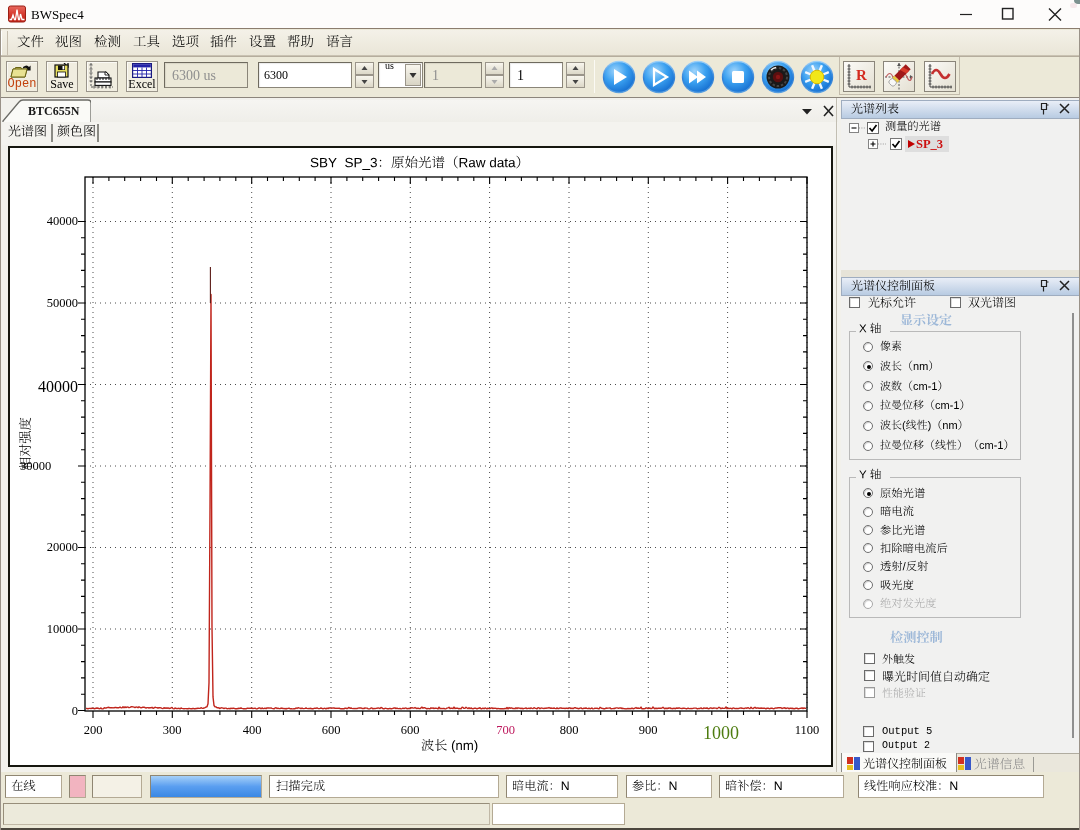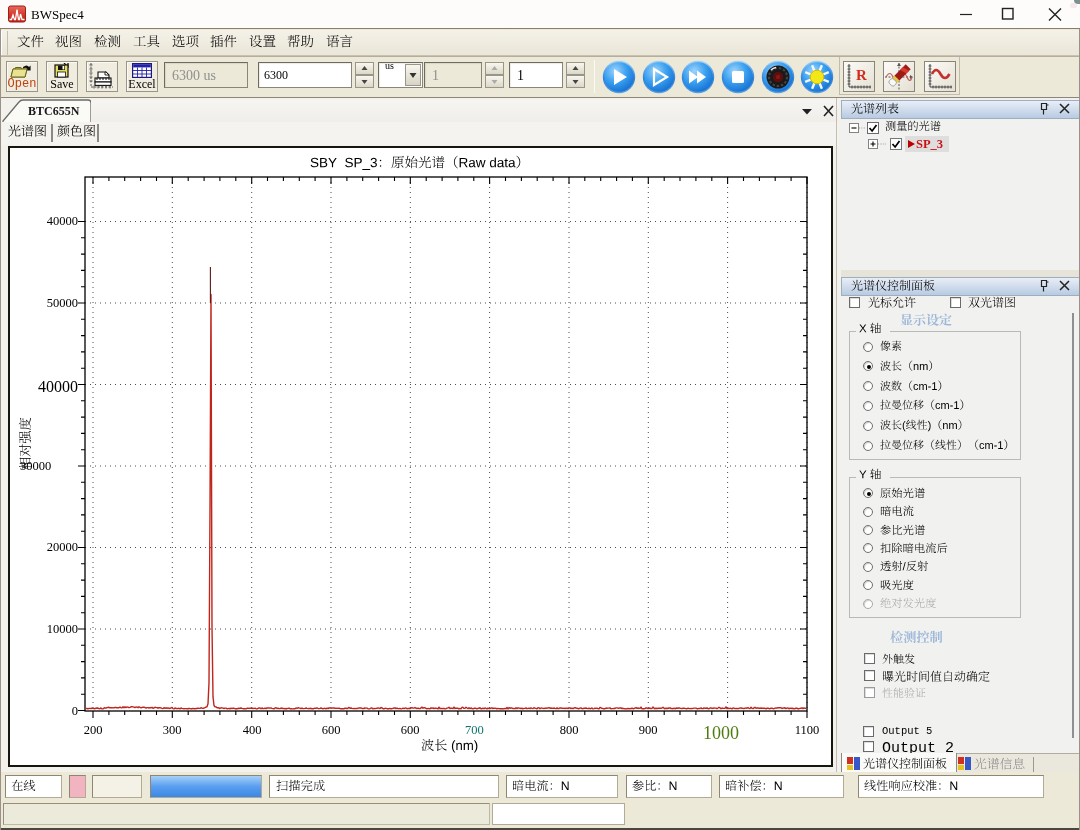--- a/index.html
+++ b/index.html
@@ -247,21 +247,21 @@
 <div class="abs lt" style="left:20px;top:540px;width:58px;text-align:right;font-size:12.5px;color:#000">20000</div>
 <div class="abs lt" style="left:20px;top:459px;width:58px;text-align:left;font-size:12.5px;color:#000">30000</div>
 <div class="abs lt" style="left:20px;top:378px;width:58px;text-align:right;font-size:16px;color:#000">40000</div>
 <div class="abs lt" style="left:20px;top:296px;width:58px;text-align:right;font-size:12.5px;color:#000">50000</div>
 <div class="abs lt" style="left:20px;top:214px;width:58px;text-align:right;font-size:12.5px;color:#000">40000</div>
 <div class="abs lt" style="left:68px;top:723px;width:50px;text-align:center;font-size:12.5px;color:#000">200</div>
 <div class="abs lt" style="left:147px;top:723px;width:50px;text-align:center;font-size:12.5px;color:#000">300</div>
 <div class="abs lt" style="left:227px;top:723px;width:50px;text-align:center;font-size:12.5px;color:#000">400</div>
 <div class="abs lt" style="left:306px;top:723px;width:50px;text-align:center;font-size:12.5px;color:#000">600</div>
 <div class="abs lt" style="left:385px;top:723px;width:50px;text-align:center;font-size:12.5px;color:#000">600</div>
-<div class="abs lt" style="left:465px;top:723px;width:50px;text-align:left;font-size:12.5px;color:#0f766e">700</div>
+<div class="abs lt" style="left:465px;top:723px;width:50px;text-align:right;font-size:12.5px;color:#be185d">700</div>
 <div class="abs lt" style="left:544px;top:723px;width:50px;text-align:center;font-size:12.5px;color:#000">800</div>
 <div class="abs lt" style="left:623px;top:723px;width:50px;text-align:center;font-size:12.5px;color:#000">900</div>
 <div class="abs lt" style="left:703px;top:723px;width:50px;text-align:left;font-size:18px;color:#4d7c0f">1000</div>
 <div class="abs lt" style="left:782px;top:723px;width:50px;text-align:center;font-size:12.5px;color:#000">1100</div>
 <div style="position:absolute;left:310px;top:155px;width:221px;height:16px;">
       <svg width="221" height="16" viewBox="0 -12.2 221 16">
         <path d="M8.4 -2.6Q8.4 -1.3 7.4 -0.6Q6.4 0.1 4.5 0.1Q1.2 0.1 0.6 -2.2L1.8 -2.5Q2.0 -1.6 2.7 -1.2Q3.4 -0.9 4.6 -0.9Q5.8 -0.9 6.5 -1.3Q7.1 -1.7 7.1 -2.5Q7.1 -3.0 6.9 -3.2Q6.7 -3.5 6.3 -3.7Q6.0 -3.9 5.5 -4.0Q4.9 -4.1 4.3 -4.3Q3.2 -4.5 2.6 -4.8Q2.1 -5.0 1.7 -5.3Q1.4 -5.6 1.2 -6.0Q1.0 -6.4 1.0 -6.9Q1.0 -8.1 2.0 -8.8Q2.9 -9.4 4.6 -9.4Q6.2 -9.4 7.0 -8.9Q7.8 -8.5 8.2 -7.3L6.9 -7.1Q6.7 -7.8 6.2 -8.1Q5.6 -8.5 4.6 -8.5Q3.4 -8.5 2.9 -8.1Q2.3 -7.7 2.3 -7.0Q2.3 -6.6 2.5 -6.3Q2.7 -6.0 3.2 -5.8Q3.6 -5.6 4.9 -5.3Q5.3 -5.2 5.7 -5.1Q6.1 -5.0 6.5 -4.9Q6.9 -4.8 7.3 -4.6Q7.6 -4.4 7.9 -4.1Q8.1 -3.8 8.2 -3.4Q8.4 -3.1 8.4 -2.6Z M17.3 -2.6Q17.3 -1.4 16.4 -0.7Q15.5 0.0 13.9 0.0H10.1V-9.3H13.5Q16.8 -9.3 16.8 -7.0Q16.8 -6.2 16.3 -5.6Q15.8 -5.1 15.0 -4.9Q16.1 -4.8 16.7 -4.2Q17.3 -3.5 17.3 -2.6ZM15.5 -6.9Q15.5 -7.6 15.0 -8.0Q14.5 -8.3 13.5 -8.3H11.4V-5.3H13.5Q14.5 -5.3 15.0 -5.7Q15.5 -6.1 15.5 -6.9ZM16.0 -2.7Q16.0 -4.4 13.7 -4.4H11.4V-1.0H13.8Q15.0 -1.0 15.5 -1.4Q16.0 -1.9 16.0 -2.7Z M23.1 -3.8V0.0H21.9V-3.8L18.3 -9.3H19.7L22.5 -4.9L25.3 -9.3H26.7Z M42.9 -2.6Q42.9 -1.3 41.9 -0.6Q40.9 0.1 39.1 0.1Q35.7 0.1 35.1 -2.2L36.3 -2.5Q36.6 -1.6 37.2 -1.2Q37.9 -0.9 39.1 -0.9Q40.3 -0.9 41.0 -1.3Q41.7 -1.7 41.7 -2.5Q41.7 -3.0 41.4 -3.2Q41.2 -3.5 40.9 -3.7Q40.5 -3.9 40.0 -4.0Q39.4 -4.1 38.8 -4.3Q37.7 -4.5 37.1 -4.8Q36.6 -5.0 36.2 -5.3Q35.9 -5.6 35.7 -6.0Q35.6 -6.4 35.6 -6.9Q35.6 -8.1 36.5 -8.8Q37.4 -9.4 39.1 -9.4Q40.7 -9.4 41.5 -8.9Q42.3 -8.5 42.7 -7.3L41.4 -7.1Q41.2 -7.8 40.7 -8.1Q40.1 -8.5 39.1 -8.5Q38.0 -8.5 37.4 -8.1Q36.8 -7.7 36.8 -7.0Q36.8 -6.6 37.0 -6.3Q37.2 -6.0 37.7 -5.8Q38.1 -5.6 39.4 -5.3Q39.8 -5.2 40.2 -5.1Q40.7 -5.0 41.0 -4.9Q41.4 -4.8 41.8 -4.6Q42.1 -4.4 42.4 -4.1Q42.6 -3.8 42.8 -3.4Q42.9 -3.1 42.9 -2.6Z M51.8 -6.5Q51.8 -5.2 51.0 -4.4Q50.1 -3.6 48.6 -3.6H45.9V0.0H44.6V-9.3H48.5Q50.1 -9.3 51.0 -8.6Q51.8 -7.8 51.8 -6.5ZM50.5 -6.5Q50.5 -8.3 48.4 -8.3H45.9V-4.6H48.4Q50.5 -4.6 50.5 -6.5Z M52.3 2.7V1.8H60.2V2.7Z M66.9 -2.6Q66.9 -1.3 66.1 -0.6Q65.3 0.1 63.8 0.1Q62.4 0.1 61.5 -0.5Q60.7 -1.1 60.5 -2.4L61.8 -2.5Q62.0 -0.9 63.8 -0.9Q64.7 -0.9 65.2 -1.3Q65.7 -1.7 65.7 -2.6Q65.7 -3.4 65.1 -3.8Q64.5 -4.2 63.4 -4.2H62.8V-5.2H63.4Q64.4 -5.2 64.9 -5.7Q65.5 -6.1 65.5 -6.8Q65.5 -7.6 65.0 -8.0Q64.6 -8.5 63.7 -8.5Q62.9 -8.5 62.5 -8.0Q62.0 -7.6 61.9 -6.9L60.7 -7.0Q60.8 -8.1 61.6 -8.8Q62.5 -9.4 63.7 -9.4Q65.1 -9.4 65.9 -8.8Q66.7 -8.1 66.7 -7.0Q66.7 -6.1 66.2 -5.5Q65.7 -5.0 64.7 -4.8V-4.7Q65.8 -4.6 66.4 -4.0Q66.9 -3.5 66.9 -2.6Z M70.6 -0.5C71.0 -0.5 71.3 -0.8 71.3 -1.2C71.3 -1.6 71.0 -2.0 70.6 -2.0C70.1 -2.0 69.8 -1.6 69.8 -1.2C69.8 -0.8 70.1 -0.5 70.6 -0.5ZM70.6 -6.0C71.0 -6.0 71.3 -6.3 71.3 -6.7C71.3 -7.1 71.0 -7.4 70.6 -7.4C70.1 -7.4 69.8 -7.1 69.8 -6.7C69.8 -6.3 70.1 -6.0 70.6 -6.0Z M90.2 -2.7 90.1 -2.6C91.1 -1.9 92.4 -0.6 92.8 0.3C93.8 0.9 94.1 -1.3 90.2 -2.7ZM87.5 -2.3 86.4 -2.8C85.8 -1.8 84.6 -0.5 83.4 0.4L83.5 0.5C85.0 -0.1 86.3 -1.2 87.0 -2.2C87.3 -2.1 87.4 -2.2 87.5 -2.3ZM92.9 -11.1 92.3 -10.4H83.9L83.0 -10.8V-7.1C83.0 -4.4 82.9 -1.5 81.5 0.9L81.8 1.0C83.6 -1.4 83.7 -4.7 83.7 -7.1V-10.0H93.6C93.8 -10.0 93.9 -10.1 94.0 -10.2C93.5 -10.6 92.9 -11.1 92.9 -11.1ZM86.1 -3.4V-3.8H88.4V-0.2C88.4 0.0 88.4 0.1 88.1 0.1C87.8 0.1 86.2 -0.0 86.2 -0.0V0.2C86.9 0.3 87.3 0.4 87.5 0.5C87.7 0.6 87.8 0.8 87.8 1.1C89.0 0.9 89.2 0.5 89.2 -0.1V-3.8H91.6V-3.3H91.7C91.9 -3.3 92.3 -3.5 92.3 -3.5V-7.6C92.6 -7.6 92.8 -7.7 92.9 -7.9L91.9 -8.6L91.4 -8.1H88.1C88.4 -8.5 88.7 -8.9 88.9 -9.3C89.2 -9.3 89.3 -9.4 89.3 -9.6L88.2 -9.9C88.1 -9.3 87.9 -8.6 87.7 -8.1H86.1L85.4 -8.5V-3.2H85.5C85.8 -3.2 86.1 -3.3 86.1 -3.4ZM89.2 -4.2H86.1V-5.8H91.6V-4.2ZM91.6 -7.7V-6.2H86.1V-7.7Z M104.8 -9.0 104.7 -8.9C105.2 -8.4 105.9 -7.6 106.3 -6.8C104.3 -6.7 102.4 -6.6 101.3 -6.5C102.3 -7.7 103.5 -9.4 104.1 -10.5C104.4 -10.5 104.5 -10.6 104.6 -10.8L103.4 -11.3C102.9 -10.0 101.7 -7.7 100.8 -6.7C100.7 -6.6 100.5 -6.5 100.5 -6.5L101.0 -5.5C101.1 -5.5 101.1 -5.6 101.2 -5.8C103.3 -6.0 105.2 -6.3 106.4 -6.5C106.6 -6.2 106.7 -5.9 106.7 -5.6C107.6 -4.9 108.2 -7.2 104.8 -9.0ZM98.2 -10.8C98.6 -10.8 98.7 -10.9 98.8 -11.1L97.6 -11.4C97.4 -10.6 97.2 -9.4 96.9 -8.2H95.1L95.2 -7.8H96.8C96.4 -6.3 95.9 -4.8 95.6 -3.9C96.3 -3.4 97.1 -2.8 97.8 -2.2C97.2 -1.0 96.3 0.0 95.0 0.8L95.1 1.0C96.6 0.3 97.6 -0.7 98.3 -1.8C98.8 -1.2 99.3 -0.7 99.6 -0.2C100.3 0.2 100.8 -0.8 98.6 -2.4C99.5 -4.0 99.8 -5.8 100.0 -7.7C100.3 -7.7 100.4 -7.8 100.5 -7.9L99.6 -8.7L99.2 -8.2H97.6C97.9 -9.2 98.1 -10.1 98.2 -10.8ZM101.9 -0.5V-4.0H105.9V-0.5ZM101.2 -4.8V1.0H101.3C101.7 1.0 101.9 0.8 101.9 0.7V-0.1H105.9V0.9H106.0C106.3 0.9 106.6 0.7 106.6 0.6V-3.9C106.9 -4.0 107.0 -4.1 107.1 -4.2L106.2 -4.9L105.8 -4.4H102.0ZM96.3 -3.8C96.7 -5.0 97.1 -6.4 97.5 -7.8H99.3C99.1 -6.0 98.8 -4.3 98.1 -2.8C97.6 -3.1 97.0 -3.5 96.3 -3.8Z M110.1 -10.5 109.9 -10.4C110.6 -9.5 111.5 -8.1 111.7 -7.0C112.6 -6.3 113.3 -8.5 110.1 -10.5ZM118.8 -10.6C118.2 -9.2 117.3 -7.8 116.7 -7.0L116.8 -6.8C117.7 -7.5 118.7 -8.7 119.5 -9.8C119.8 -9.7 119.9 -9.8 120.0 -10.0ZM114.4 -11.3V-6.1H108.6L108.7 -5.7H112.9C112.7 -2.5 111.8 -0.6 108.5 0.8L108.6 1.0C112.3 -0.2 113.4 -2.1 113.7 -5.7H115.7V-0.2C115.7 0.4 115.9 0.6 117.0 0.6H118.5C120.7 0.6 121.1 0.5 121.1 0.1C121.1 0.0 121.0 -0.1 120.7 -0.2L120.7 -2.6H120.5C120.4 -1.6 120.2 -0.6 120.1 -0.3C120.1 -0.1 120.0 -0.1 119.8 -0.1C119.6 -0.0 119.2 -0.0 118.5 -0.0H117.1C116.5 -0.0 116.4 -0.1 116.4 -0.4V-5.7H120.6C120.8 -5.7 120.9 -5.8 120.9 -5.9C120.5 -6.4 119.8 -6.9 119.8 -6.9L119.1 -6.1H115.1V-10.8C115.4 -10.8 115.6 -11.0 115.6 -11.2Z M133.9 -7.7 132.8 -8.3C132.6 -7.7 132.1 -6.6 131.7 -5.9L131.9 -5.8C132.5 -6.4 133.1 -7.1 133.5 -7.5C133.7 -7.5 133.9 -7.6 133.9 -7.7ZM126.6 -8.3 126.4 -8.2C126.8 -7.6 127.2 -6.8 127.3 -6.0C128.0 -5.4 128.7 -7.0 126.6 -8.3ZM127.5 -11.3 127.4 -11.2C127.7 -10.8 128.2 -10.0 128.3 -9.5C129.0 -8.9 129.7 -10.4 127.5 -11.3ZM123.2 -11.2 123.0 -11.1C123.6 -10.6 124.2 -9.7 124.3 -9.1C125.1 -8.5 125.7 -10.1 123.2 -11.2ZM124.6 -7.2C124.8 -7.2 125.0 -7.3 125.1 -7.4L124.3 -8.1L123.9 -7.7H122.1L122.2 -7.2H123.9V-1.2C123.9 -1.0 123.8 -0.9 123.5 -0.7L123.9 0.2C124.0 0.2 124.2 0.0 124.3 -0.2C125.1 -1.0 125.9 -1.8 126.3 -2.2L126.2 -2.4L124.6 -1.3ZM133.1 -9.9 132.5 -9.2H131.1C131.6 -9.6 132.1 -10.2 132.5 -10.7C132.8 -10.6 132.9 -10.7 133.0 -10.9L131.8 -11.3C131.6 -10.7 131.1 -9.8 130.7 -9.2L125.8 -9.2L125.9 -8.8H128.5V-5.5H125.5L125.6 -5.1H134.2C134.4 -5.1 134.5 -5.1 134.6 -5.3C134.1 -5.7 133.5 -6.2 133.5 -6.2L132.9 -5.5H131.3V-8.8H133.8C134.0 -8.8 134.1 -8.8 134.1 -9.0C133.7 -9.4 133.1 -9.9 133.1 -9.9ZM130.6 -5.5H129.2V-8.8H130.6ZM132.2 -0.1H127.7V-1.7H132.2ZM127.7 0.8V0.3H132.2V1.0H132.3C132.5 1.0 132.9 0.8 132.9 0.7V-3.5C133.1 -3.5 133.3 -3.6 133.4 -3.7L132.4 -4.4L132.0 -4.0H127.8L127.0 -4.4V1.0H127.1C127.5 1.0 127.7 0.8 127.7 0.8ZM132.2 -2.1H127.7V-3.6H132.2Z M147.7 -11.2 147.4 -11.4C145.7 -10.3 143.9 -8.4 143.9 -5.1C143.9 -1.9 145.7 0.0 147.4 1.2L147.7 0.9C146.1 -0.4 144.7 -2.3 144.7 -5.1C144.7 -7.9 146.1 -9.9 147.7 -11.2Z M156.2 0.0 153.8 -3.9H150.9V0.0H149.6V-9.3H154.0Q155.6 -9.3 156.4 -8.6Q157.3 -7.9 157.3 -6.6Q157.3 -5.6 156.7 -4.9Q156.1 -4.2 155.0 -4.0L157.7 0.0ZM156.0 -6.6Q156.0 -7.4 155.5 -7.9Q154.9 -8.3 153.9 -8.3H150.9V-4.9H153.9Q154.9 -4.9 155.5 -5.3Q156.0 -5.8 156.0 -6.6Z M161.0 0.1Q159.9 0.1 159.4 -0.4Q158.9 -1.0 158.9 -2.0Q158.9 -3.1 159.6 -3.7Q160.3 -4.3 161.9 -4.3L163.5 -4.4V-4.7Q163.5 -5.6 163.2 -6.0Q162.8 -6.4 162.0 -6.4Q161.2 -6.4 160.9 -6.1Q160.5 -5.8 160.4 -5.2L159.2 -5.3Q159.5 -7.3 162.0 -7.3Q163.4 -7.3 164.1 -6.6Q164.7 -6.0 164.7 -4.9V-1.8Q164.7 -1.3 164.9 -1.0Q165.0 -0.7 165.4 -0.7Q165.6 -0.7 165.8 -0.8V-0.0Q165.3 0.1 164.9 0.1Q164.2 0.1 163.9 -0.3Q163.6 -0.6 163.6 -1.4H163.5Q163.1 -0.5 162.5 -0.2Q161.9 0.1 161.0 0.1ZM161.3 -0.8Q161.9 -0.8 162.4 -1.1Q163.0 -1.4 163.2 -1.9Q163.5 -2.4 163.5 -2.9V-3.5L162.2 -3.5Q161.4 -3.5 161.0 -3.3Q160.5 -3.2 160.3 -2.8Q160.1 -2.5 160.1 -2.0Q160.1 -1.4 160.4 -1.1Q160.7 -0.8 161.3 -0.8Z M173.5 0.0H172.2L170.9 -5.0L170.7 -6.2Q170.6 -5.9 170.5 -5.3Q170.4 -4.7 169.1 0.0H167.8L165.8 -7.1H167.0L168.2 -2.3Q168.2 -2.1 168.4 -1.0L168.6 -1.5L170.0 -7.1H171.3L172.6 -2.2L172.9 -1.0L173.1 -1.9L174.4 -7.1H175.6Z M184.7 -1.1Q184.4 -0.5 183.8 -0.2Q183.3 0.1 182.5 0.1Q181.1 0.1 180.5 -0.8Q179.9 -1.7 179.9 -3.5Q179.9 -7.3 182.5 -7.3Q183.3 -7.3 183.8 -7.0Q184.4 -6.7 184.7 -6.0H184.7L184.7 -6.8V-9.8H185.9V-1.5Q185.9 -0.4 185.9 0.0H184.8Q184.8 -0.1 184.8 -0.5Q184.7 -0.9 184.7 -1.1ZM181.1 -3.6Q181.1 -2.1 181.5 -1.4Q181.9 -0.8 182.8 -0.8Q183.8 -0.8 184.3 -1.5Q184.7 -2.2 184.7 -3.7Q184.7 -5.1 184.3 -5.7Q183.8 -6.4 182.8 -6.4Q181.9 -6.4 181.5 -5.7Q181.1 -5.1 181.1 -3.6Z M189.5 0.1Q188.5 0.1 187.9 -0.4Q187.4 -1.0 187.4 -2.0Q187.4 -3.1 188.1 -3.7Q188.8 -4.3 190.5 -4.3L192.1 -4.4V-4.7Q192.1 -5.6 191.7 -6.0Q191.3 -6.4 190.5 -6.4Q189.7 -6.4 189.4 -6.1Q189.0 -5.8 188.9 -5.2L187.7 -5.3Q188.0 -7.3 190.6 -7.3Q191.9 -7.3 192.6 -6.6Q193.3 -6.0 193.3 -4.9V-1.8Q193.3 -1.3 193.4 -1.0Q193.5 -0.7 193.9 -0.7Q194.1 -0.7 194.3 -0.8V-0.0Q193.9 0.1 193.4 0.1Q192.7 0.1 192.4 -0.3Q192.1 -0.6 192.1 -1.4H192.1Q191.6 -0.5 191.0 -0.2Q190.4 0.1 189.5 0.1ZM189.8 -0.8Q190.5 -0.8 191.0 -1.1Q191.5 -1.4 191.8 -1.9Q192.1 -2.4 192.1 -2.9V-3.5L190.8 -3.5Q189.9 -3.5 189.5 -3.3Q189.1 -3.2 188.8 -2.8Q188.6 -2.5 188.6 -2.0Q188.6 -1.4 188.9 -1.1Q189.2 -0.8 189.8 -0.8Z M198.0 -0.1Q197.4 0.1 196.8 0.1Q195.3 0.1 195.3 -1.5V-6.3H194.5V-7.1H195.4L195.7 -8.7H196.5V-7.1H197.8V-6.3H196.5V-1.8Q196.5 -1.3 196.7 -1.0Q196.9 -0.8 197.3 -0.8Q197.5 -0.8 198.0 -0.9Z M200.8 0.1Q199.7 0.1 199.2 -0.4Q198.6 -1.0 198.6 -2.0Q198.6 -3.1 199.4 -3.7Q200.1 -4.3 201.7 -4.3L203.3 -4.4V-4.7Q203.3 -5.6 202.9 -6.0Q202.6 -6.4 201.8 -6.4Q201.0 -6.4 200.6 -6.1Q200.3 -5.8 200.2 -5.2L199.0 -5.3Q199.3 -7.3 201.8 -7.3Q203.2 -7.3 203.8 -6.6Q204.5 -6.0 204.5 -4.9V-1.8Q204.5 -1.3 204.7 -1.0Q204.8 -0.7 205.2 -0.7Q205.4 -0.7 205.6 -0.8V-0.0Q205.1 0.1 204.7 0.1Q204.0 0.1 203.7 -0.3Q203.4 -0.6 203.4 -1.4H203.3Q202.9 -0.5 202.3 -0.2Q201.7 0.1 200.8 0.1ZM201.1 -0.8Q201.7 -0.8 202.2 -1.1Q202.7 -1.4 203.0 -1.9Q203.3 -2.4 203.3 -2.9V-3.5L202.0 -3.5Q201.2 -3.5 200.7 -3.3Q200.3 -3.2 200.1 -2.8Q199.9 -2.5 199.9 -2.0Q199.9 -1.4 200.2 -1.1Q200.5 -0.8 201.1 -0.8Z M206.7 -11.4 206.4 -11.2C208.0 -9.9 209.5 -7.9 209.5 -5.1C209.5 -2.3 208.0 -0.4 206.4 0.9L206.7 1.2C208.5 0.0 210.3 -1.9 210.3 -5.1C210.3 -8.4 208.5 -10.3 206.7 -11.4Z" fill="#000"></path>
       </svg>
     </div>
 <div style="position:absolute;left:421px;top:738px;width:59px;height:16px;">
@@ -459,21 +459,21 @@
     </div>
 <div class="abs" style="left:864px;top:686.5px;width:11px;height:11px;background:#fff;border:1px solid #9a9a9a;box-shadow:inset 1px 1px 0 #dcdcdc"></div>
 <div style="position:absolute;left:882px;top:687.0px;width:45px;height:13px;">
       <svg width="45" height="13" viewBox="0 -9.9 45 13">
         <path d="M2.1 -9.2V0.8H2.3C2.5 0.8 2.7 0.7 2.7 0.6V-8.8C3.0 -8.8 3.1 -8.9 3.1 -9.1ZM1.3 -6.9C1.3 -6.1 1.0 -5.2 0.7 -4.9C0.5 -4.7 0.4 -4.5 0.6 -4.3C0.7 -4.1 1.1 -4.2 1.3 -4.5C1.5 -4.9 1.8 -5.8 1.5 -6.9ZM3.1 -7.3 2.9 -7.2C3.2 -6.8 3.5 -6.1 3.5 -5.5C4.1 -5.0 4.7 -6.2 3.1 -7.3ZM5.0 -8.5C4.8 -6.8 4.3 -5.2 3.7 -4.1L3.8 -4.0C4.3 -4.6 4.7 -5.3 5.0 -6.1H6.8V-3.4H4.5L4.5 -3.1H6.8V0.1H3.6L3.7 0.4H10.4C10.6 0.4 10.7 0.4 10.7 0.3C10.4 -0.1 9.8 -0.5 9.8 -0.5L9.3 0.1H7.4V-3.1H9.8C9.9 -3.1 10.0 -3.2 10.1 -3.3C9.7 -3.6 9.2 -4.0 9.2 -4.0L8.7 -3.4H7.4V-6.1H10.1C10.2 -6.1 10.3 -6.1 10.4 -6.3C10.0 -6.6 9.5 -7.0 9.5 -7.0L9.0 -6.4H7.4V-8.7C7.6 -8.8 7.7 -8.9 7.7 -9.0L6.8 -9.1V-6.4H5.1C5.3 -6.9 5.5 -7.5 5.6 -8.0C5.8 -8.0 5.9 -8.1 6.0 -8.2Z M14.8 -8.0 14.7 -7.9C15.0 -7.6 15.4 -7.1 15.7 -6.7C14.3 -6.6 13.1 -6.6 12.2 -6.6C12.9 -7.2 13.8 -8.1 14.2 -8.7C14.4 -8.7 14.6 -8.8 14.6 -8.9L13.8 -9.3C13.4 -8.6 12.5 -7.3 11.8 -6.7C11.7 -6.6 11.5 -6.6 11.5 -6.6L11.9 -5.8C11.9 -5.8 12.0 -5.8 12.1 -5.9C13.5 -6.1 14.9 -6.3 15.8 -6.5C15.9 -6.3 16.0 -6.0 16.0 -5.8C16.6 -5.3 17.1 -6.9 14.8 -8.0ZM18.1 -4.0 17.1 -4.1V-0.0C17.1 0.5 17.3 0.6 18.1 0.6H19.3C21.0 0.6 21.4 0.5 21.4 0.3C21.4 0.1 21.3 0.1 21.1 -0.0L21.0 -1.3H20.9C20.8 -0.8 20.7 -0.2 20.6 -0.1C20.5 0.0 20.5 0.1 20.4 0.1C20.3 0.1 19.8 0.1 19.3 0.1H18.2C17.8 0.1 17.7 0.0 17.7 -0.2V-1.6C18.9 -1.9 20.1 -2.5 20.8 -3.0C21.0 -2.9 21.2 -2.9 21.3 -3.0L20.4 -3.6C19.9 -3.0 18.8 -2.3 17.7 -1.8V-3.8C18.0 -3.8 18.1 -3.9 18.1 -4.0ZM18.1 -9.0 17.1 -9.1V-5.2C17.1 -4.7 17.3 -4.5 18.1 -4.5H19.3C20.9 -4.5 21.3 -4.6 21.3 -4.9C21.3 -5.0 21.2 -5.1 21.0 -5.2L20.9 -6.4H20.8C20.7 -5.8 20.6 -5.3 20.5 -5.2C20.5 -5.1 20.4 -5.1 20.3 -5.1C20.2 -5.1 19.8 -5.1 19.3 -5.1H18.2C17.8 -5.1 17.7 -5.1 17.7 -5.3V-6.7C18.8 -7.0 20.0 -7.5 20.7 -7.9C20.9 -7.8 21.1 -7.8 21.2 -7.9L20.4 -8.4C19.8 -8.0 18.7 -7.3 17.7 -6.9V-8.7C17.9 -8.7 18.1 -8.8 18.1 -9.0ZM12.8 0.6V-1.8H15.2V-0.2C15.2 -0.0 15.2 0.0 15.0 0.0C14.8 0.0 14.0 -0.0 14.0 -0.0V0.1C14.4 0.2 14.6 0.3 14.7 0.4C14.8 0.5 14.9 0.6 14.9 0.8C15.7 0.7 15.8 0.4 15.8 -0.1V-4.6C16.0 -4.7 16.2 -4.8 16.3 -4.8L15.4 -5.5L15.1 -5.1H12.9L12.2 -5.4V0.8H12.3C12.6 0.8 12.8 0.6 12.8 0.6ZM15.2 -4.8V-3.6H12.8V-4.8ZM15.2 -2.1H12.8V-3.3H15.2Z M28.5 -4.3 28.4 -4.2C28.7 -3.4 29.0 -2.2 29.0 -1.2C29.6 -0.6 30.1 -2.2 28.5 -4.3ZM26.9 -4.0 26.8 -3.9C27.1 -3.1 27.5 -1.8 27.5 -0.9C28.1 -0.3 28.6 -1.9 26.9 -4.0ZM30.4 -5.5 30.0 -5.1H27.0L27.1 -4.8H30.8C31.0 -4.8 31.1 -4.8 31.1 -4.9C30.8 -5.2 30.4 -5.5 30.4 -5.5ZM22.4 -1.8 22.9 -1.0C23.0 -1.1 23.0 -1.1 23.1 -1.3C24.0 -1.7 24.7 -2.1 25.2 -2.4L25.1 -2.6C24.0 -2.2 22.9 -1.9 22.4 -1.8ZM24.4 -7.0 23.4 -7.2C23.4 -6.5 23.2 -5.1 23.1 -4.3C23.0 -4.2 22.8 -4.1 22.7 -4.1L23.4 -3.5L23.7 -3.8H25.6C25.5 -1.5 25.2 -0.3 24.9 -0.0C24.8 0.1 24.8 0.1 24.6 0.1C24.4 0.1 23.8 0.0 23.5 0.0L23.4 0.2C23.7 0.3 24.1 0.3 24.2 0.4C24.3 0.5 24.4 0.7 24.4 0.8C24.7 0.8 25.1 0.7 25.3 0.5C25.8 0.1 26.0 -1.3 26.1 -3.8C26.3 -3.8 26.5 -3.8 26.5 -3.9L25.8 -4.5L25.5 -4.2C25.6 -5.4 25.7 -7.1 25.7 -8.0C26.0 -8.0 26.1 -8.1 26.2 -8.2L25.4 -8.8L25.1 -8.4H22.7L22.8 -8.1H25.2C25.2 -7.0 25.0 -5.4 24.9 -4.2H23.6C23.8 -4.9 23.9 -6.1 23.9 -6.7C24.2 -6.7 24.3 -6.8 24.4 -7.0ZM31.8 -4.0 30.8 -4.3C30.5 -2.8 30.1 -1.1 29.7 0.1H26.0L26.1 0.4H32.3C32.4 0.4 32.5 0.3 32.5 0.2C32.2 -0.1 31.7 -0.5 31.7 -0.5L31.3 0.1H30.0C30.5 -1.0 31.0 -2.5 31.4 -3.7C31.7 -3.7 31.8 -3.8 31.8 -4.0ZM29.3 -8.8C29.6 -8.8 29.7 -8.9 29.7 -9.0L28.7 -9.2C28.2 -7.9 27.1 -6.1 25.9 -5.1L26.0 -5.0C27.3 -5.8 28.4 -7.2 29.1 -8.5C29.7 -7.0 30.8 -5.7 32.0 -4.9C32.1 -5.1 32.3 -5.2 32.5 -5.2L32.5 -5.4C31.2 -6.0 29.8 -7.3 29.3 -8.8Z M34.3 -9.1 34.1 -9.0C34.6 -8.5 35.3 -7.7 35.4 -7.1C36.1 -6.6 36.5 -8.0 34.3 -9.1ZM35.5 -5.8C35.7 -5.9 35.8 -6.0 35.9 -6.0L35.3 -6.6L34.9 -6.2H33.4L33.5 -5.9H34.9V-1.0C34.9 -0.8 34.9 -0.7 34.6 -0.6L35.0 0.2C35.1 0.2 35.2 0.0 35.2 -0.1C36.1 -0.9 36.9 -1.7 37.3 -2.2L37.2 -2.3C36.6 -1.8 36.0 -1.4 35.5 -1.1ZM42.6 -0.7 42.2 -0.1H40.4V-4.0H42.9C43.1 -4.0 43.2 -4.0 43.2 -4.1C42.9 -4.5 42.3 -4.9 42.3 -4.9L41.9 -4.3H40.4V-7.8H43.1C43.2 -7.8 43.3 -7.9 43.4 -8.0C43.0 -8.3 42.5 -8.7 42.5 -8.7L42.0 -8.1H36.9L36.9 -7.8H39.8V-0.1H38.1V-5.2C38.4 -5.3 38.5 -5.4 38.5 -5.5L37.5 -5.6V-0.1H36.0L36.1 0.2H43.3C43.4 0.2 43.5 0.2 43.5 0.1C43.2 -0.3 42.6 -0.7 42.6 -0.7Z" fill="#a6a6a6"></path>
       </svg>
     </div>
 <div class="abs" style="left:863px;top:726px;width:11px;height:11px;background:#fff;border:1px solid #6a6a6a;box-shadow:inset 1px 1px 0 #dcdcdc"></div>
 <div class="abs" style="left:882px;top:725px;font-family:'Liberation Mono',monospace;font-size:10.5px;color:#000">Output 5</div>
 <div class="abs" style="left:863px;top:741px;width:11px;height:11px;background:#fff;border:1px solid #6a6a6a;box-shadow:inset 1px 1px 0 #dcdcdc"></div>
-<div class="abs" style="left:882px;top:740px;font-family:'Liberation Mono',monospace;font-size:15px;color:#000">Output 2</div>
+<div class="abs" style="left:882px;top:740px;font-family:'Liberation Mono',monospace;font-size:10px;color:#000">Output 2</div>
 <div class="abs" style="left:1072px;top:313px;width:2px;height:425px;background:#8f8f8f"></div>
 <div class="abs" style="left:841px;top:753px;width:239px;height:22px;background:#eae7dc;border-top:1px solid #b0aca0"></div>
 <div class="abs" style="left:841px;top:753px;width:116px;height:22px;background:#fafaf8;border:1px solid #8a8a84;border-top:0"></div>
 <svg class="abs" style="left:847px;top:757px" width="13" height="13" viewBox="0 0 13 13">
 <rect x="0" y="0" width="6" height="7" fill="#d03020"></rect>
       <rect x="0" y="8" width="6" height="5" fill="#e8c020"></rect>
       <rect x="7" y="0" width="6" height="13" fill="#3858c8"></rect>
     </svg>
 <div style="position:absolute;left:863px;top:757px;width:85px;height:14px;">
       <svg width="85" height="14" viewBox="0 -10.8 85 14">

